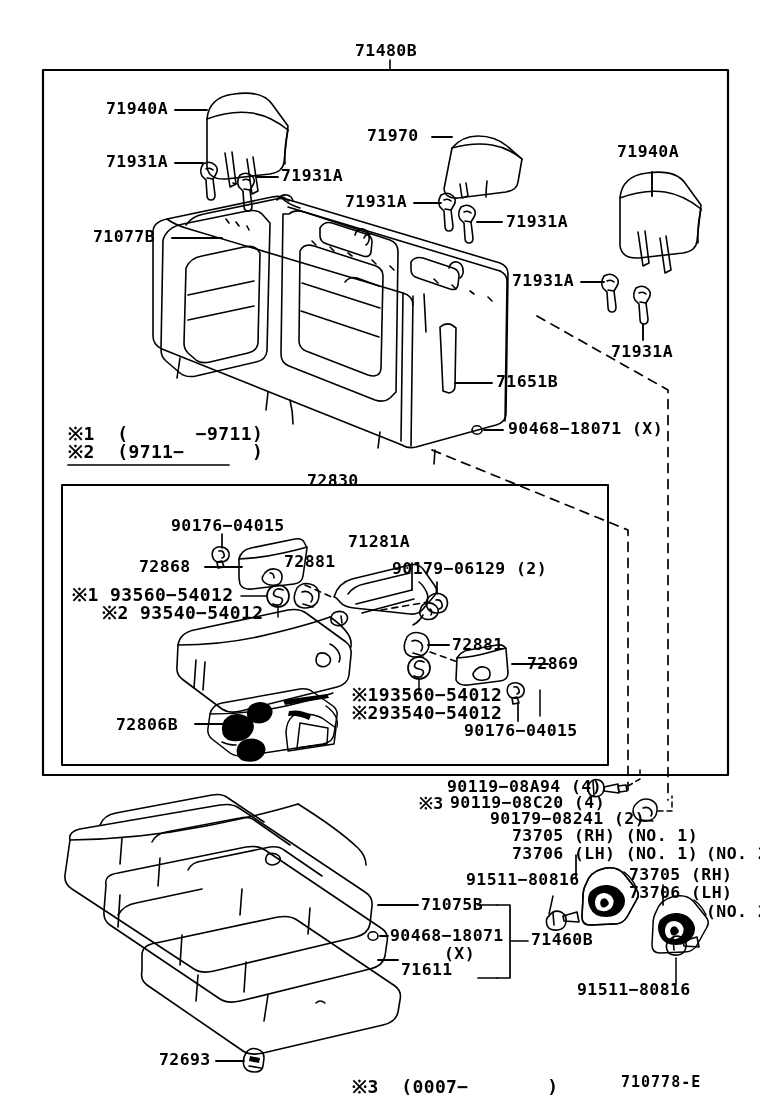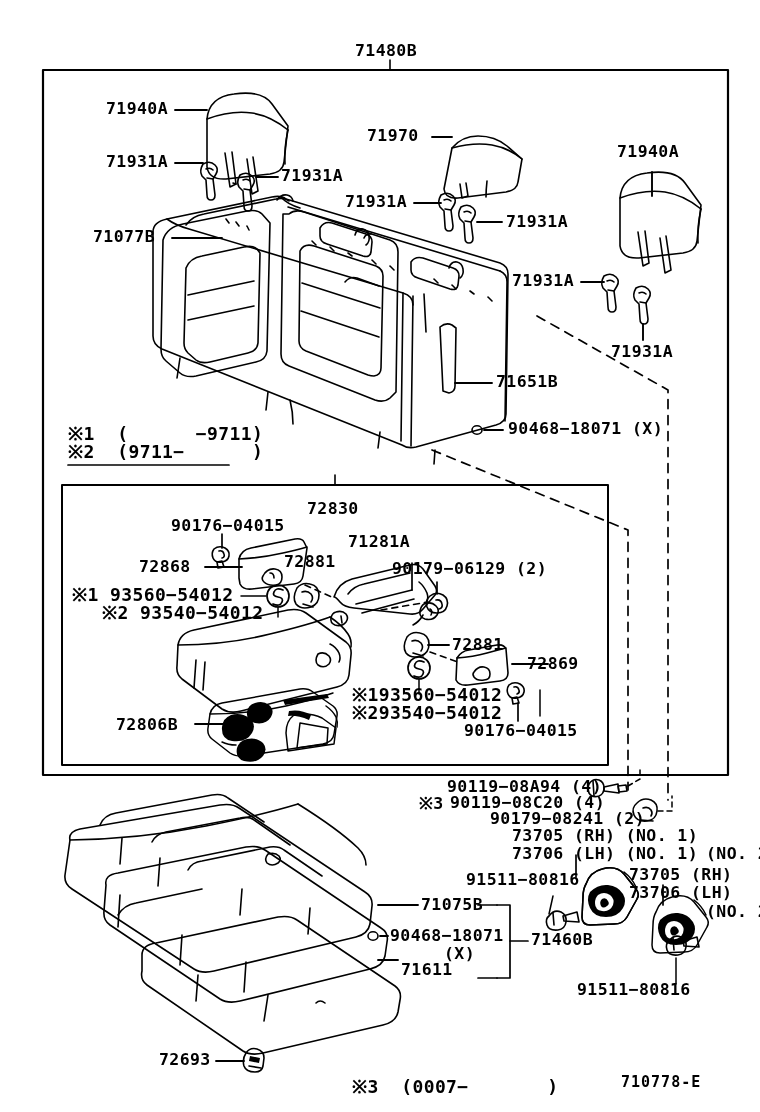--- a/index.html
+++ b/index.html
@@ -377,21 +377,21 @@
       <path d="M68 465 H229" stroke-width="1.7"></path>
 
       <path d="M540 716 V690" stroke-width="1.5"></path>
 
       <path d="M390 60 V70" stroke-width="1.6"></path>
       <path d="M335 475 V485" stroke-width="1.6"></path>
     </g>
   </svg>
 
   <div class="lbl boxid" style="left:355px;top:42px;">71480B</div>
-  <div class="lbl boxid" style="left:307px;top:472px;margin-top:28px;">72830</div>
+  <div class="lbl boxid" style="left:307px;top:472px;">72830</div>
 
   <div class="lbl" style="left:106px;top:100px;">71940A</div>
   <div class="lbl" style="left:367px;top:127px;">71970</div>
   <div class="lbl" style="left:617px;top:143px;">71940A</div>
 
   <div class="lbl" style="left:106px;top:153px;">71931A</div>
   <div class="lbl" style="left:281px;top:167px;">71931A</div>
   <div class="lbl" style="left:345px;top:193px;">71931A</div>
   <div class="lbl" style="left:506px;top:213px;">71931A</div>
   <div class="lbl" style="left:512px;top:272px;">71931A</div>

